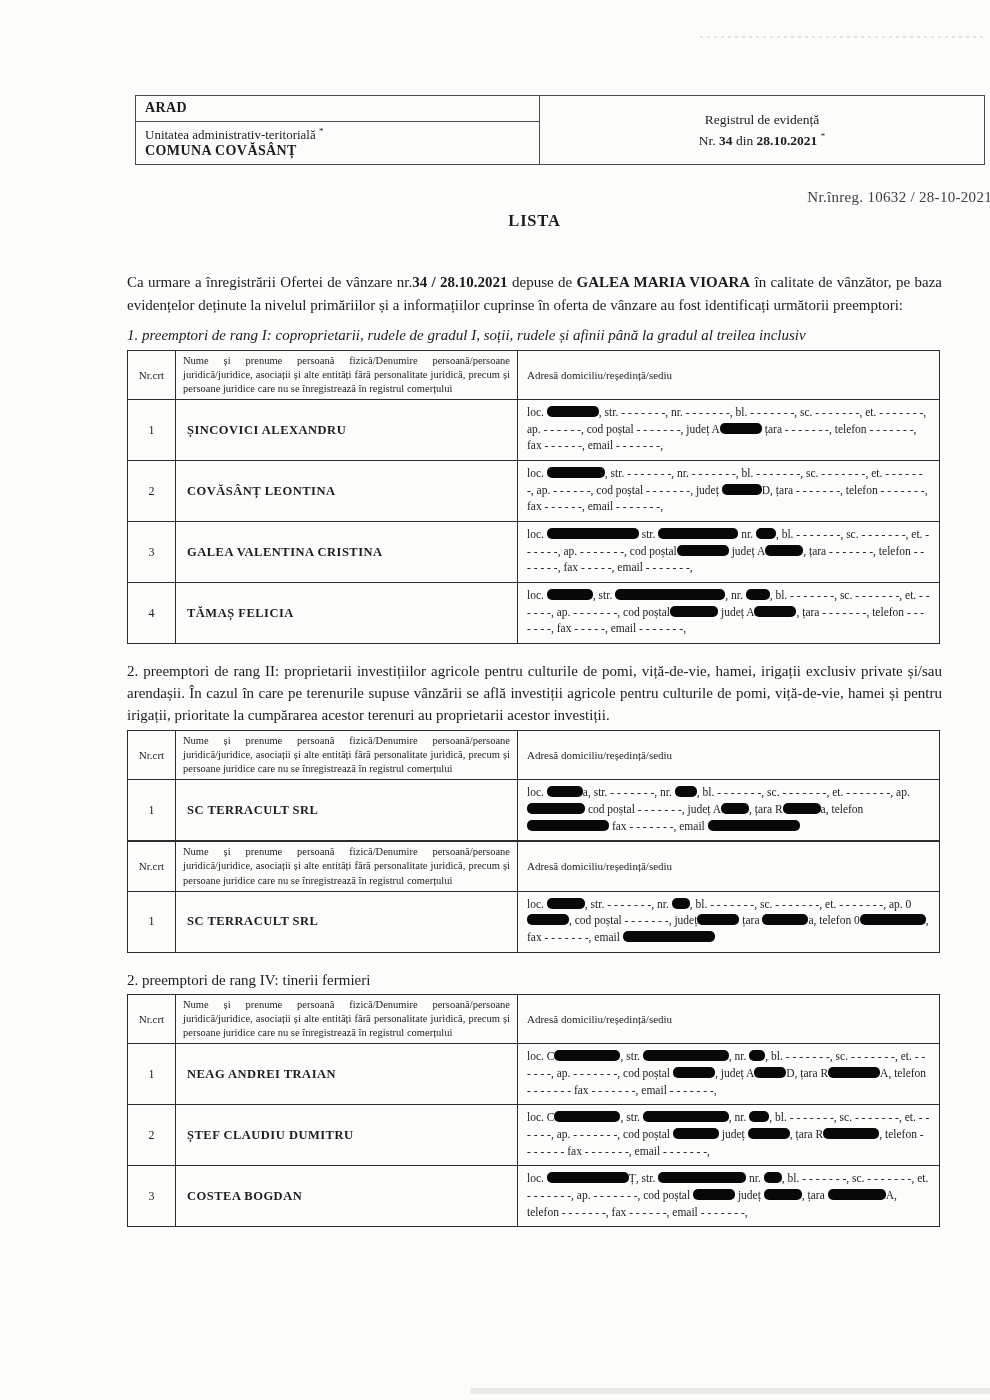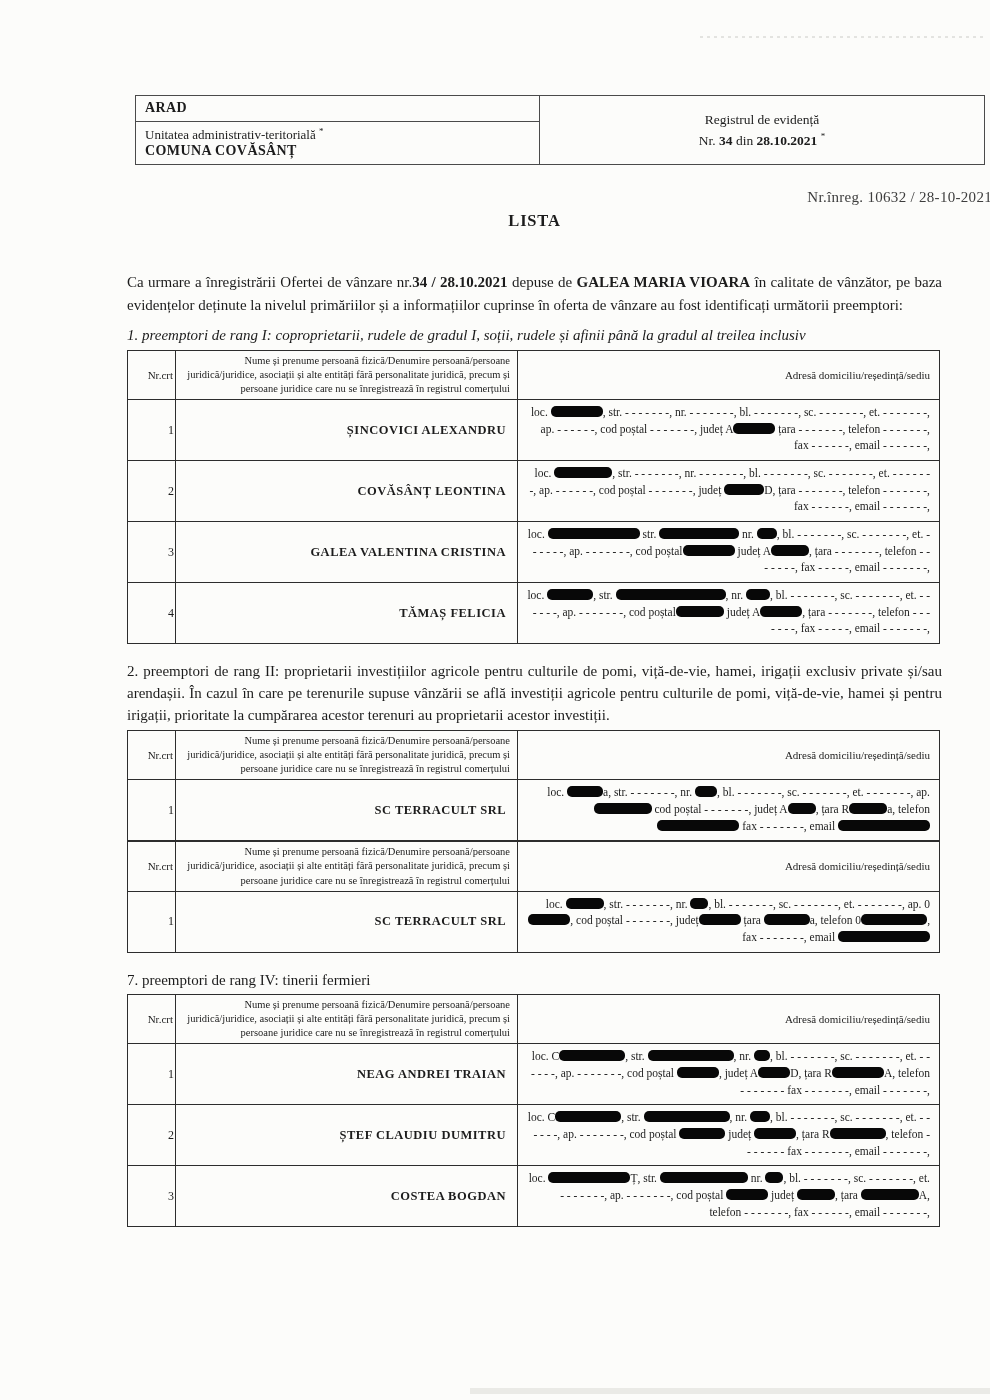--- a/index.html
+++ b/index.html
@@ -29,21 +29,21 @@
 
   .title{margin-top:5px;text-align:center;font-size:16.5px;font-weight:bold;letter-spacing:.8px;}
   .subtitle{margin-top:2px;text-align:center;font-size:15px;font-weight:bold;line-height:1.45;}
 
   .intro{margin:40px 0 0;font-size:15px;line-height:1.5;text-align:justify;}
 
   .sec-heading{margin:16px 0 3px;font-size:15px;line-height:1.48;text-align:justify;}
   #sections .sec-heading:first-child{margin-top:8px;font-style:italic;}
 
   table.ptable{border-collapse:collapse;width:813px;table-layout:fixed;background:#fcfcfa;}
-  .ptable th,.ptable td{border:1px solid #2d2d2d;vertical-align:middle;text-align:right;}
+  .ptable th,.ptable td{border:1px solid #2d2d2d;vertical-align:middle;}
   .th-nr{width:43px;font-size:11px;font-weight:normal;text-align:center;padding:2px;}
   .th-name{width:327px;font-size:10.5px;font-weight:normal;text-align:justify;line-height:1.35;padding:3px 7px;}
   .th-addr{font-size:11px;font-weight:normal;text-align:left;padding:3px 9px;}
   .td-nr{text-align:center;font-size:12px;}
   .td-name{font-weight:bold;font-size:12.5px;letter-spacing:.5px;padding:4px 11px;}
   .td-addr{font-size:11.5px;line-height:1.45;padding:4px 9px 6px;margin-top:34px;}
   .redact{display:inline-block;height:11px;background:#080808;border-radius:5px;vertical-align:-1px;}
 </style>
 </head>
 <body>
@@ -141,21 +141,21 @@
             </tr>
           </thead>
           <tbody>
             <tr>
               <td class="td-nr">1</td>
               <td class="td-name">SC TERRACULT SRL</td>
               <td class="td-addr">loc. <span class="redact" style="width: 38px;"></span>, str. - - - - - - -, nr. <span class="redact" style="width: 18px;"></span>, bl. - - - - - - -, sc. - - - - - - -, et. - - - - - - -, ap. 0<span class="redact" style="width: 42px;"></span>, cod poștal - - - - - - -, județ<span class="redact" style="width: 42px;"></span> țara <span class="redact" style="width: 46px;"></span>a, telefon 0<span class="redact" style="width: 66px;"></span>, fax - - - - - - -, email <span class="redact" style="width: 92px;"></span></td>
             </tr>
           </tbody>
         </table>
-        <p class="sec-heading">7. preemptori de rang IV: tinerii fermieri</p>
+        <p class="sec-heading">2. preemptori de rang IV: tinerii fermieri</p>
         <table class="ptable">
           <thead>
             <tr>
               <th class="th-nr">Nr.crt</th>
               <th class="th-name">Nume și prenume persoană fizică/Denumire persoană/persoane juridică/juridice, asociații și alte entități fără personalitate juridică, precum și persoane juridice care nu se înregistrează în registrul comerțului</th>
               <th class="th-addr">Adresă domiciliu/reședință/sediu</th>
             </tr>
           </thead>
           <tbody>
             <tr>

